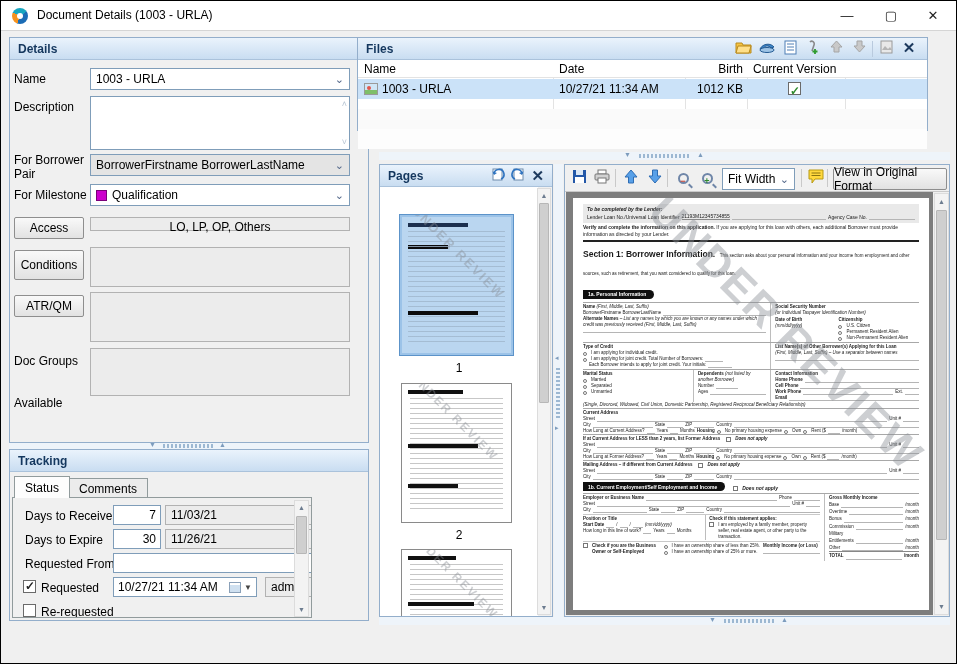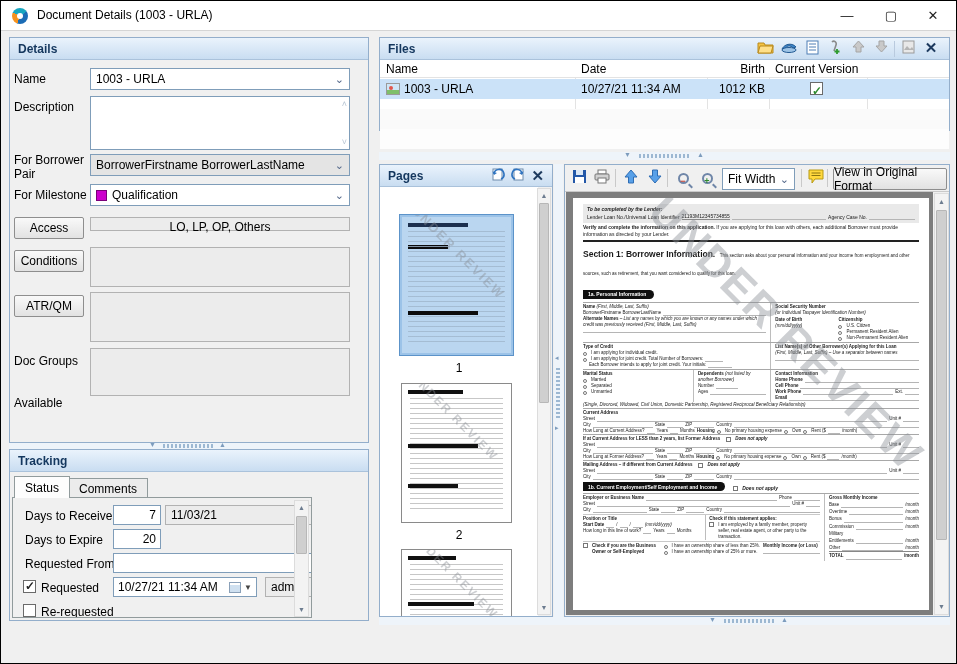--- a/index.html
+++ b/index.html
@@ -142,21 +142,21 @@
     <div class="lbl" style="left:4px; top:150px;">For Milestone</div>
     <div class="combo" style="left:80px; top:146px; width:260px;">
       <span style="width:11px; height:11px; background:#cc00cc; border:1px solid #7a007a; margin-right:5px; flex:none;"></span>
       <span>Qualification</span>
       <span class="chev">⌄</span>
     </div>
 
     <div class="btn" style="left:4px; top:179px; width:70px; height:22px;">Access</div>
     <div class="robox" style="left:80px; top:179px; width:260px; height:14px;text-align:center;">LO, LP, OP, Others</div>
 
-    <div class="btn" style="left:4px; top:212px; width:70px; height:22px;">Conditions</div>
+    <div class="btn" style="left:4px; top:212px; width:70px; height:30px;">Conditions</div>
     <div class="robox" style="left:80px; top:209px; width:260px; height:40px;"></div>
 
     <div class="btn" style="left:4px; top:257px; width:70px; height:22px;">ATR/QM</div>
     <div class="robox" style="left:80px; top:254px; width:260px; height:50px;"></div>
 
     <div class="lbl" style="left:4px; top:316px;">Doc Groups</div>
     <div class="robox" style="left:80px; top:310px; width:260px; height:48px;"></div>
 
     <div class="lbl" style="left:4px; top:358px;">Available</div>
   </div>
@@ -173,21 +173,22 @@
     <div class="tab active" style="left:4px; top:26px;">Status</div>
     <div class="tab" style="left:58px; top:28px;">Comments</div>
 
     <div class="tab-content" style="left:2px; top:47px; width:300px; height:121px;">
 
       <div class="lbl" style="left:12px; top:11px;">Days to Receive</div>
       <div class="txtbox" style="left:100px; top:7px; width:48px; height:20px; text-align:right;">7</div>
       <div class="robox" style="left:152px; top:7px; width:160px; height:20px;">11/03/21</div>
 
       <div class="lbl" style="left:12px; top:35px;">Days to Expire</div>
-      <div class="txtbox" style="left:100px; top:31px; width:48px; height:20px; text-align:right;">20</div>
+      <div class="txtbox" style="left:100px; top:31px; width:48px; height:20px; text-align:right;">30</div>
+      <div class="robox" style="left:152px; top:31px; width:160px; height:20px;">11/26/21</div>
 
       <div class="lbl" style="left:12px; top:59px;">Requested From</div>
       <div class="txtbox" style="left:100px; top:55px; width:212px; height:20px;"></div>
 
       <span class="cb checked" style="position:absolute; left:10px; top:82px;"></span>
       <div class="lbl" style="left:28px; top:83px;">Requested</div>
       <div class="txtbox" style="left:100px; top:79px; width:144px; height:20px; display:flex; align-items:center;">
         <span>10/27/21 11:34 AM</span>
         <span style="margin-left:auto; width:12px; height:11px; border:1px solid #8aa0b8; background:linear-gradient(#fff 2px,#cfe0f0 2px); display:inline-block;"></span>
         <span style="font-size:8px; color:#444; margin-left:3px;">▼</span>
@@ -199,21 +200,21 @@
       <div class="lbl" style="left:28px; top:107px;">Re-requested</div>
 
       <div class="sbar" style="right:2px; top:2px; width:15px; height:117px;">
         <span class="arr" style="top:3px;">▲</span>
         <span class="arr" style="bottom:3px;">▼</span>
         <span class="thumb" style="top:15px; height:38px;"></span>
       </div>
     </div>
   </div>
 
-  <div class="panel" style="left:378px; top:36px; width:571px; height:94px;">
+  <div class="panel" style="left:356px; top:36px; width:571px; height:94px;">
     <div class="panel-h">
       <span>Files</span>
       <span style="margin-left:auto; display:flex; gap:3px; align-items:center;">
         <span class="tool-ic">
           <svg width="18" height="14" viewBox="0 0 18 14">
               <path d="M1 3h6l1 2h8v8H1z" fill="#f5c343" stroke="#b98a1d"></path>
               <path d="M3 6h13l-2 7H1z" fill="#ffe08a" stroke="#b98a1d"></path>
             </svg></span>
         <span class="tool-ic">
           <svg width="18" height="14" viewBox="0 0 18 14">

